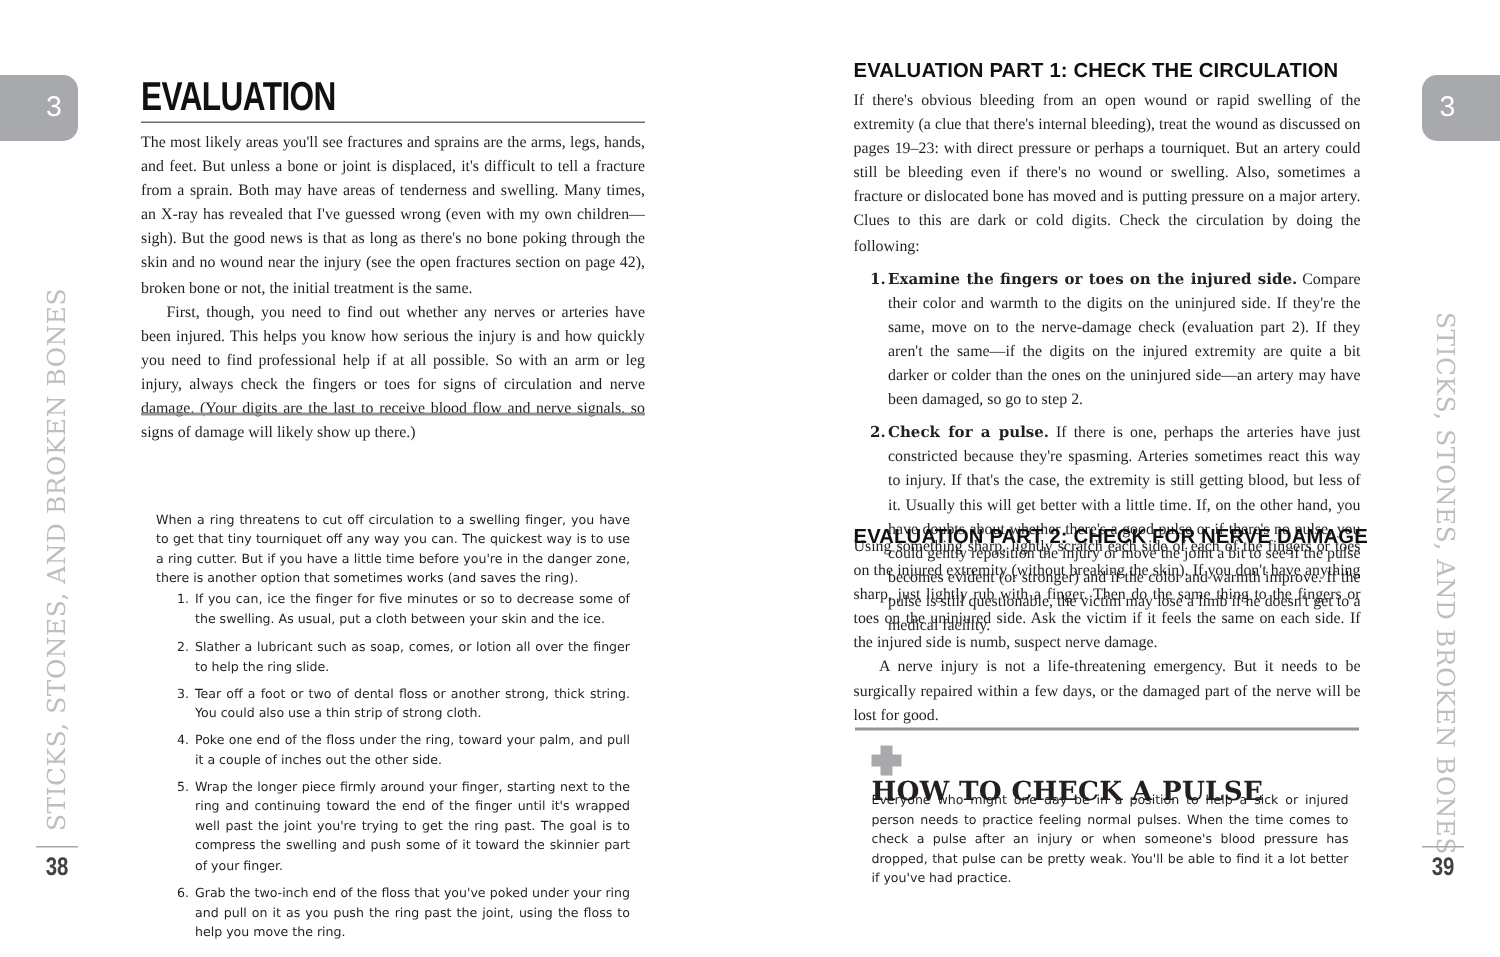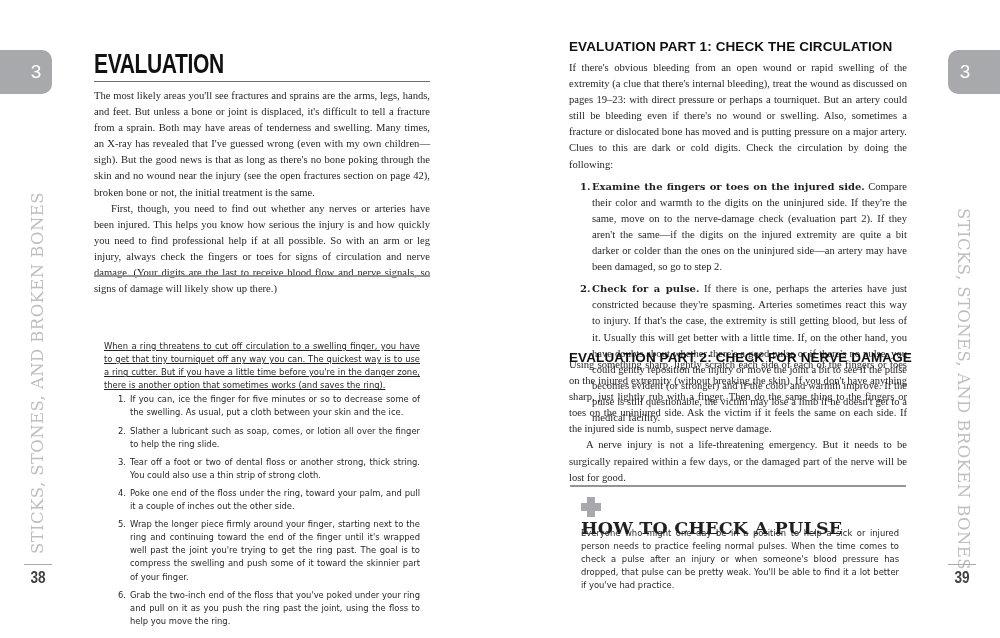--- a/index.html
+++ b/index.html
@@ -108,21 +108,21 @@
 
   <div class="left-text serif-body">
     <p>The most likely areas you'll see fractures and sprains are the arms, legs, hands, and feet. But unless a bone or joint is displaced, it's difficult to tell a fracture from a sprain. Both may have areas of tenderness and swelling. Many times, an X-ray has revealed that I've guessed wrong (even with my own children—sigh). But the good news is that as long as there's no bone poking through the skin and no wound near the injury (see the open fractures section on page 42), broken bone or not, the initial treatment is the same.</p>
     <p>First, though, you need to find out whether any nerves or arteries have been injured. This helps you know how serious the injury is and how quickly you need to find professional help if at all possible. So with an arm or leg injury, always check the fingers or toes for signs of circulation and nerve damage. (Your digits are the last to receive blood flow and nerve signals, so signs of damage will likely show up there.)</p>
   </div>
 
   <div class="box-rule" style="left:94px; top:275px; width:336px;"></div>
 
 
   <div class="sans-body" style="position:absolute; left:104px; top:340px; width:316px;">
-    <p style="margin-bottom:1px;text-decoration:underline;">When a ring threatens to cut off circulation to a swelling finger, you have to get that tiny tourniquet off any way you can. The quickest way is to use a ring cutter. But if you have a little time before you're in the danger zone, there is another option that sometimes works (and saves the ring).</p>
+    <p style="margin-bottom:1px;">When a ring threatens to cut off circulation to a swelling finger, you have to get that tiny tourniquet off any way you can. The quickest way is to use a ring cutter. But if you have a little time before you're in the danger zone, there is another option that sometimes works (and saves the ring).</p>
     <ol class="steps">
       <li>
           <span class="num">1.</span>
           <span class="txt">If you can, ice the finger for five minutes or so to decrease some of the swelling. As usual, put a cloth between your skin and the ice.</span>
         </li>
       <li>
           <span class="num">2.</span>
           <span class="txt">Slather a lubricant such as soap, comes, or lotion all over the finger to help the ring slide.</span>
         </li>
       <li>

